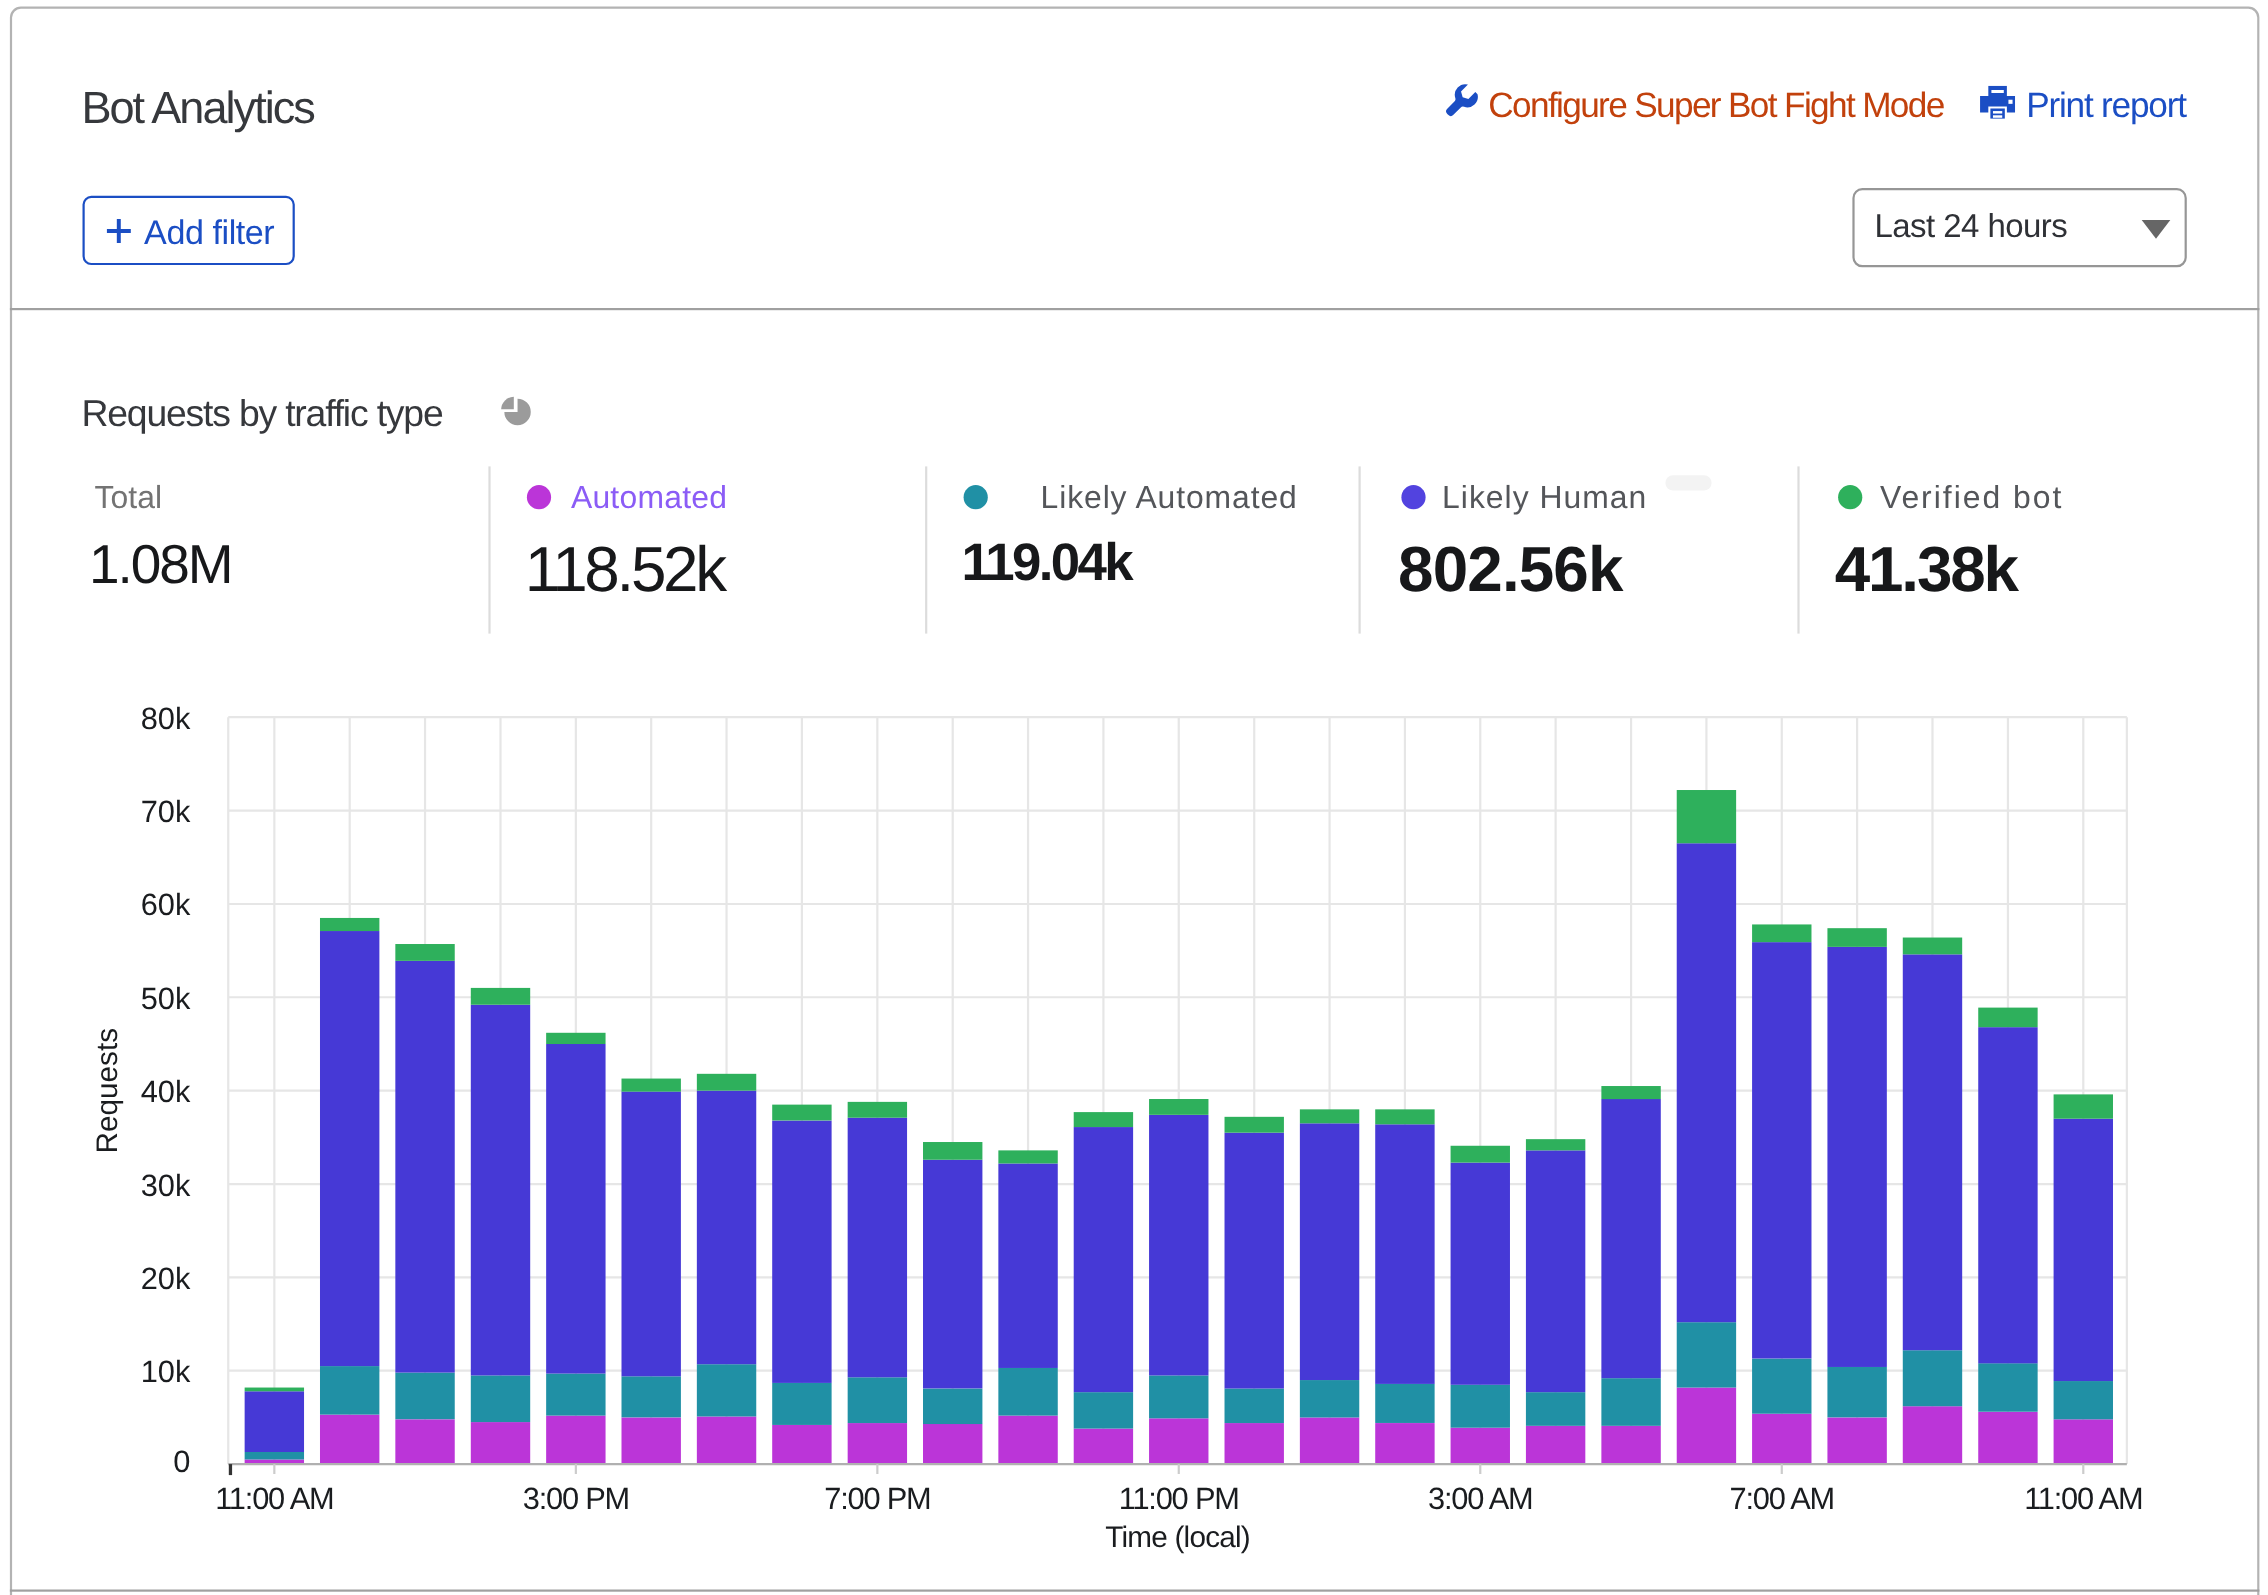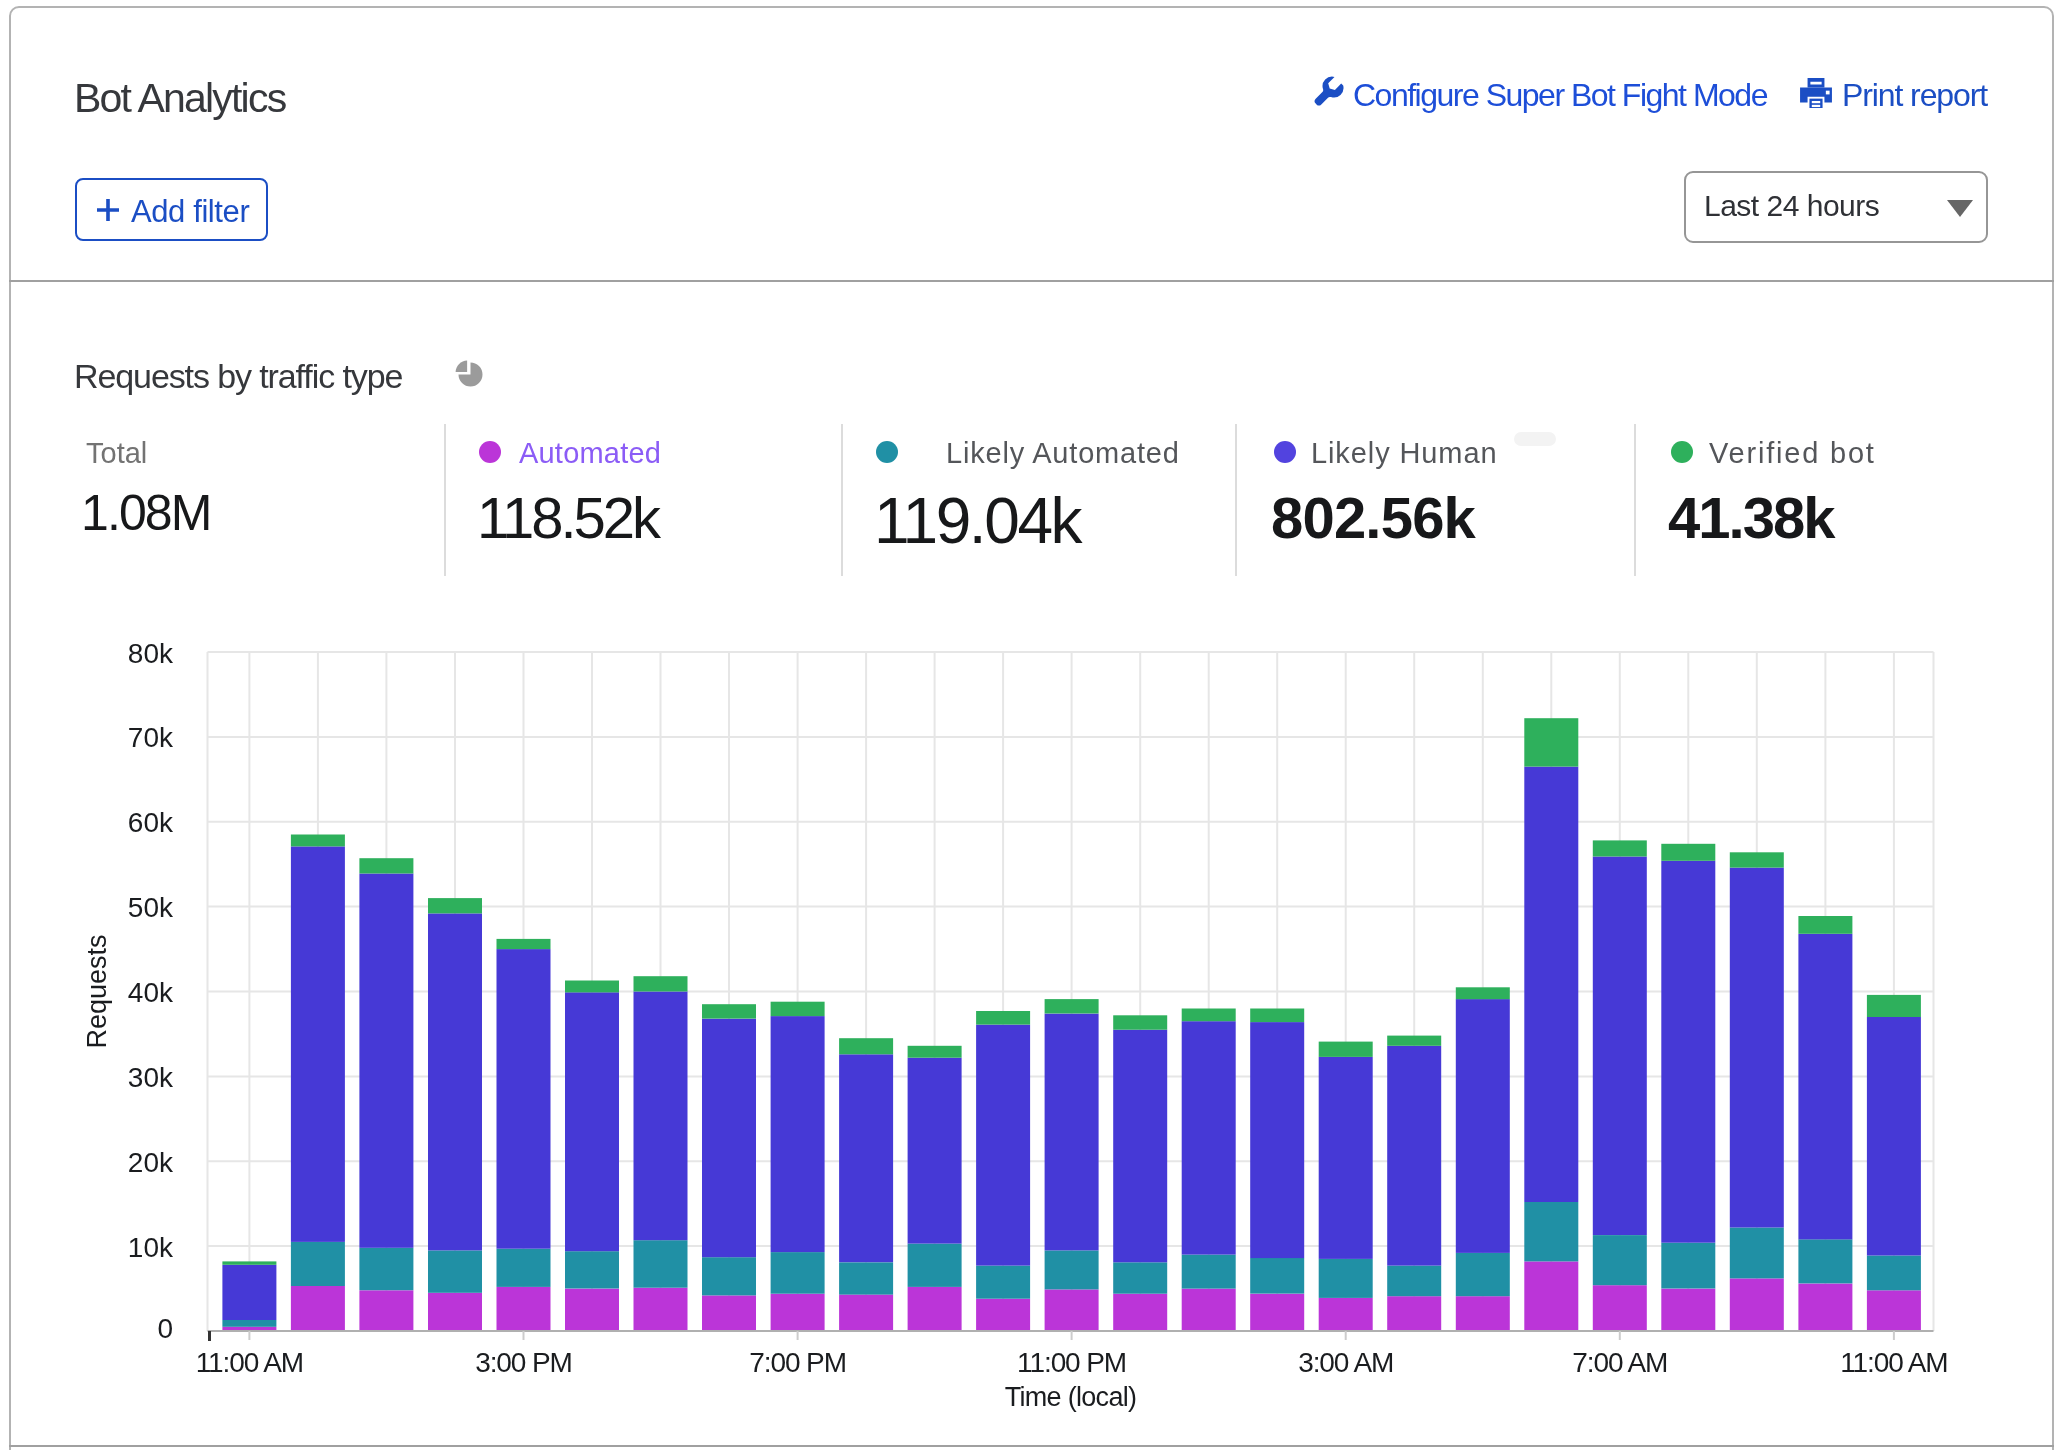--- a/index.html
+++ b/index.html
@@ -9,21 +9,21 @@
 <body>
 <div class="abs" style="left:9px;top:6px;width:2045px;height:1600px;border:2px solid #b3b3b3;border-radius:10px 10px 0 0"></div>
 <div class="abs" style="left:9px;top:280px;width:2045px;height:2px;background:#a0a0a0"></div>
 <div class="abs" style="left:9px;top:1445px;width:2045px;height:2px;background:#a0a0a0"></div>
 
 <div class="abs" style="left:74px;top:75px;font-size:41px;font-weight:400;letter-spacing:-1.8px;color:#36383c">Bot Analytics</div>
 
 <svg width="30" height="34" viewBox="0 0 30 34" style="position:absolute;left:1314px;top:76px">
 <path d="M27.2 7.6 L20.9 13.9 L15.7 12.4 L14.2 7.2 L20.5 0.9 A9.6 9.6 0 0 0 9.0 13.1 Q9.6 14.9 8.4 16.1 L1.7 22.8 A3.4 3.4 0 0 0 1.7 27.6 L2.5 28.4 A3.4 3.4 0 0 0 7.3 28.4 L14.0 21.7 Q15.2 20.5 17.0 21.1 A9.6 9.6 0 0 0 29.2 9.6 Z" fill="#1b4ec4"></path>
   </svg>
-<div class="abs" style="left:1353px;top:77px;font-size:32px;letter-spacing:-1.5px;color:#1d4ed8">Configure Super Bot Fight Mode</div>
+<div class="abs" style="left:1353px;top:77px;font-size:32px;letter-spacing:-1.5px;color:#c2410c">Configure Super Bot Fight Mode</div>
 <svg width="32" height="30" viewBox="0 0 34 32" style="position:absolute;left:1800px;top:78px">
 <g fill="#1b4ec4">
 <path d="M8 0 h18 v10 h-18 z M11 3 v4 h12 v-3 h-12 z" fill-rule="evenodd"></path>
 <path d="M0 10 h34 v16 h-8 v-6 h-18 v6 h-8 z"></path>
 <rect x="10" y="22" width="14" height="10"></rect>
 </g>
 <rect x="27.5" y="13.5" width="4" height="4" fill="#fff"></rect>
 <rect x="12.5" y="24.5" width="9" height="2.4" fill="#fff"></rect>
 <rect x="12.5" y="28.6" width="9" height="2.4" fill="#fff"></rect>
 </svg>
@@ -54,21 +54,21 @@
 
 <div class="abs" style="left:86px;top:437px;font-size:29px;color:#737373">Total</div>
 <div class="abs" style="left:81px;top:484px;font-size:50px;font-weight:400;letter-spacing:-1.9px;color:#17181a">1.08M</div>
 
 <div class="abs" style="left:479px;top:441px;width:22px;height:22px;border-radius:50%;background:#bb35d8"></div>
 <div class="abs" style="left:519px;top:437px;font-size:29px;letter-spacing:0.2px;color:#8b5cf6">Automated</div>
 <div class="abs" style="left:477px;top:484px;font-size:58px;font-weight:400;letter-spacing:-3px;color:#17181a">118.52k</div>
 
 <div class="abs" style="left:876px;top:441px;width:22px;height:22px;border-radius:50%;background:#2090a5"></div>
 <div class="abs" style="left:946px;top:437px;font-size:29px;letter-spacing:0.8px;color:#54565a">Likely Automated</div>
-<div class="abs" style="left:874px;top:484px;font-size:64px;font-weight:400;letter-spacing:-2.4px;color:#17181a">119.04k</div>
+<div class="abs" style="left:874px;top:484px;font-size:48px;font-weight:700;letter-spacing:-2.4px;color:#17181a">119.04k</div>
 
 <div class="abs" style="left:1274px;top:441px;width:22px;height:22px;border-radius:50%;background:#5243df"></div>
 <div class="abs" style="left:1311px;top:437px;font-size:29px;letter-spacing:0.9px;color:#54565a">Likely Human</div>
 <div class="abs" style="left:1271px;top:484px;font-size:58px;font-weight:700;letter-spacing:-0.8px;color:#17181a">802.56k</div>
 
 <div class="abs" style="left:1671px;top:441px;width:22px;height:22px;border-radius:50%;background:#2eb05c"></div>
 <div class="abs" style="left:1709px;top:437px;font-size:29px;letter-spacing:1.8px;color:#54565a">Verified bot</div>
 <div class="abs" style="left:1668px;top:484px;font-size:58px;font-weight:700;letter-spacing:-2px;color:#17181a">41.38k</div>
 
 <svg class="abs" style="left:0;top:0" width="2062" height="1450" viewBox="0 0 2062 1450">

